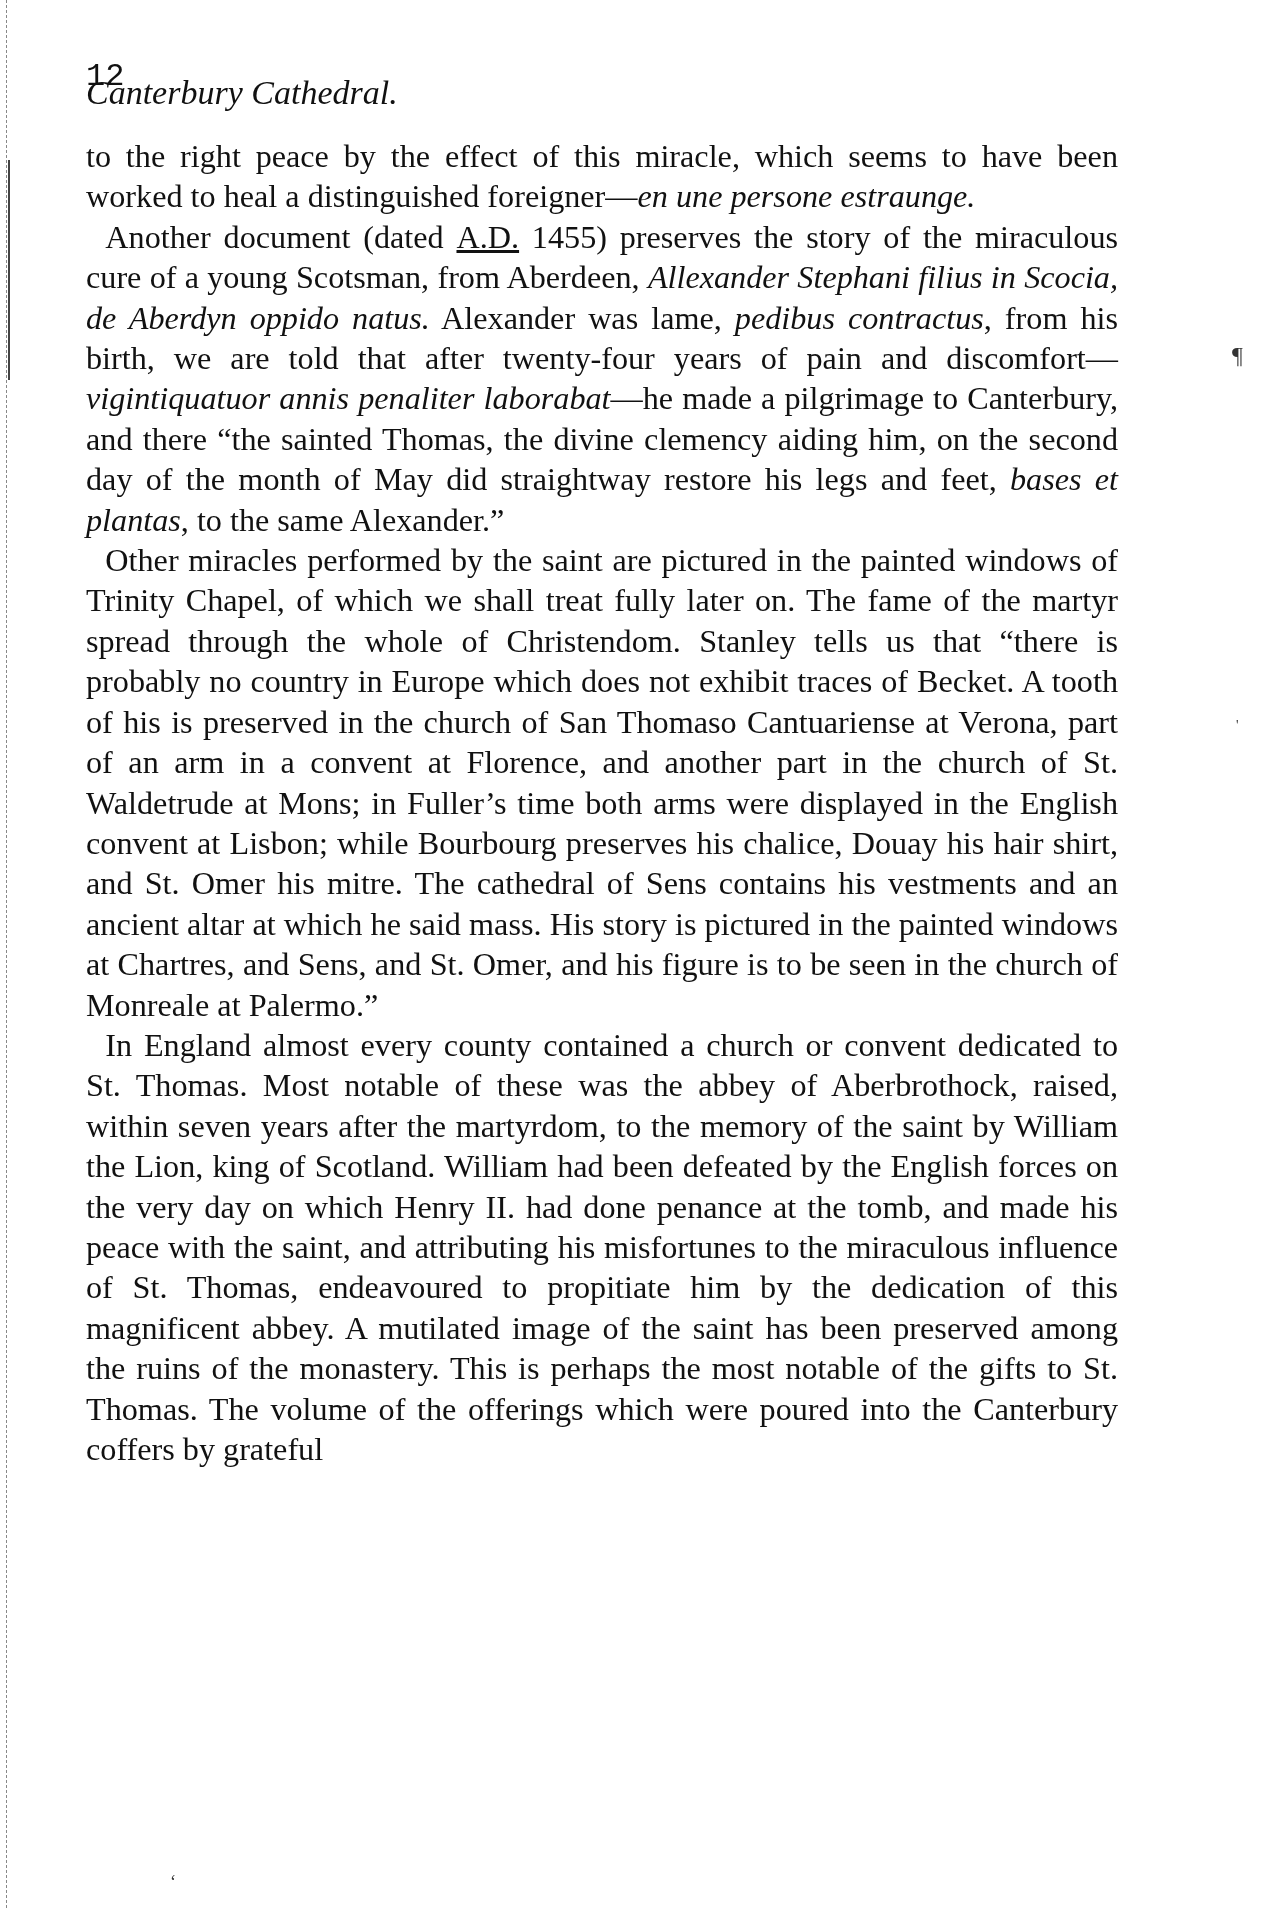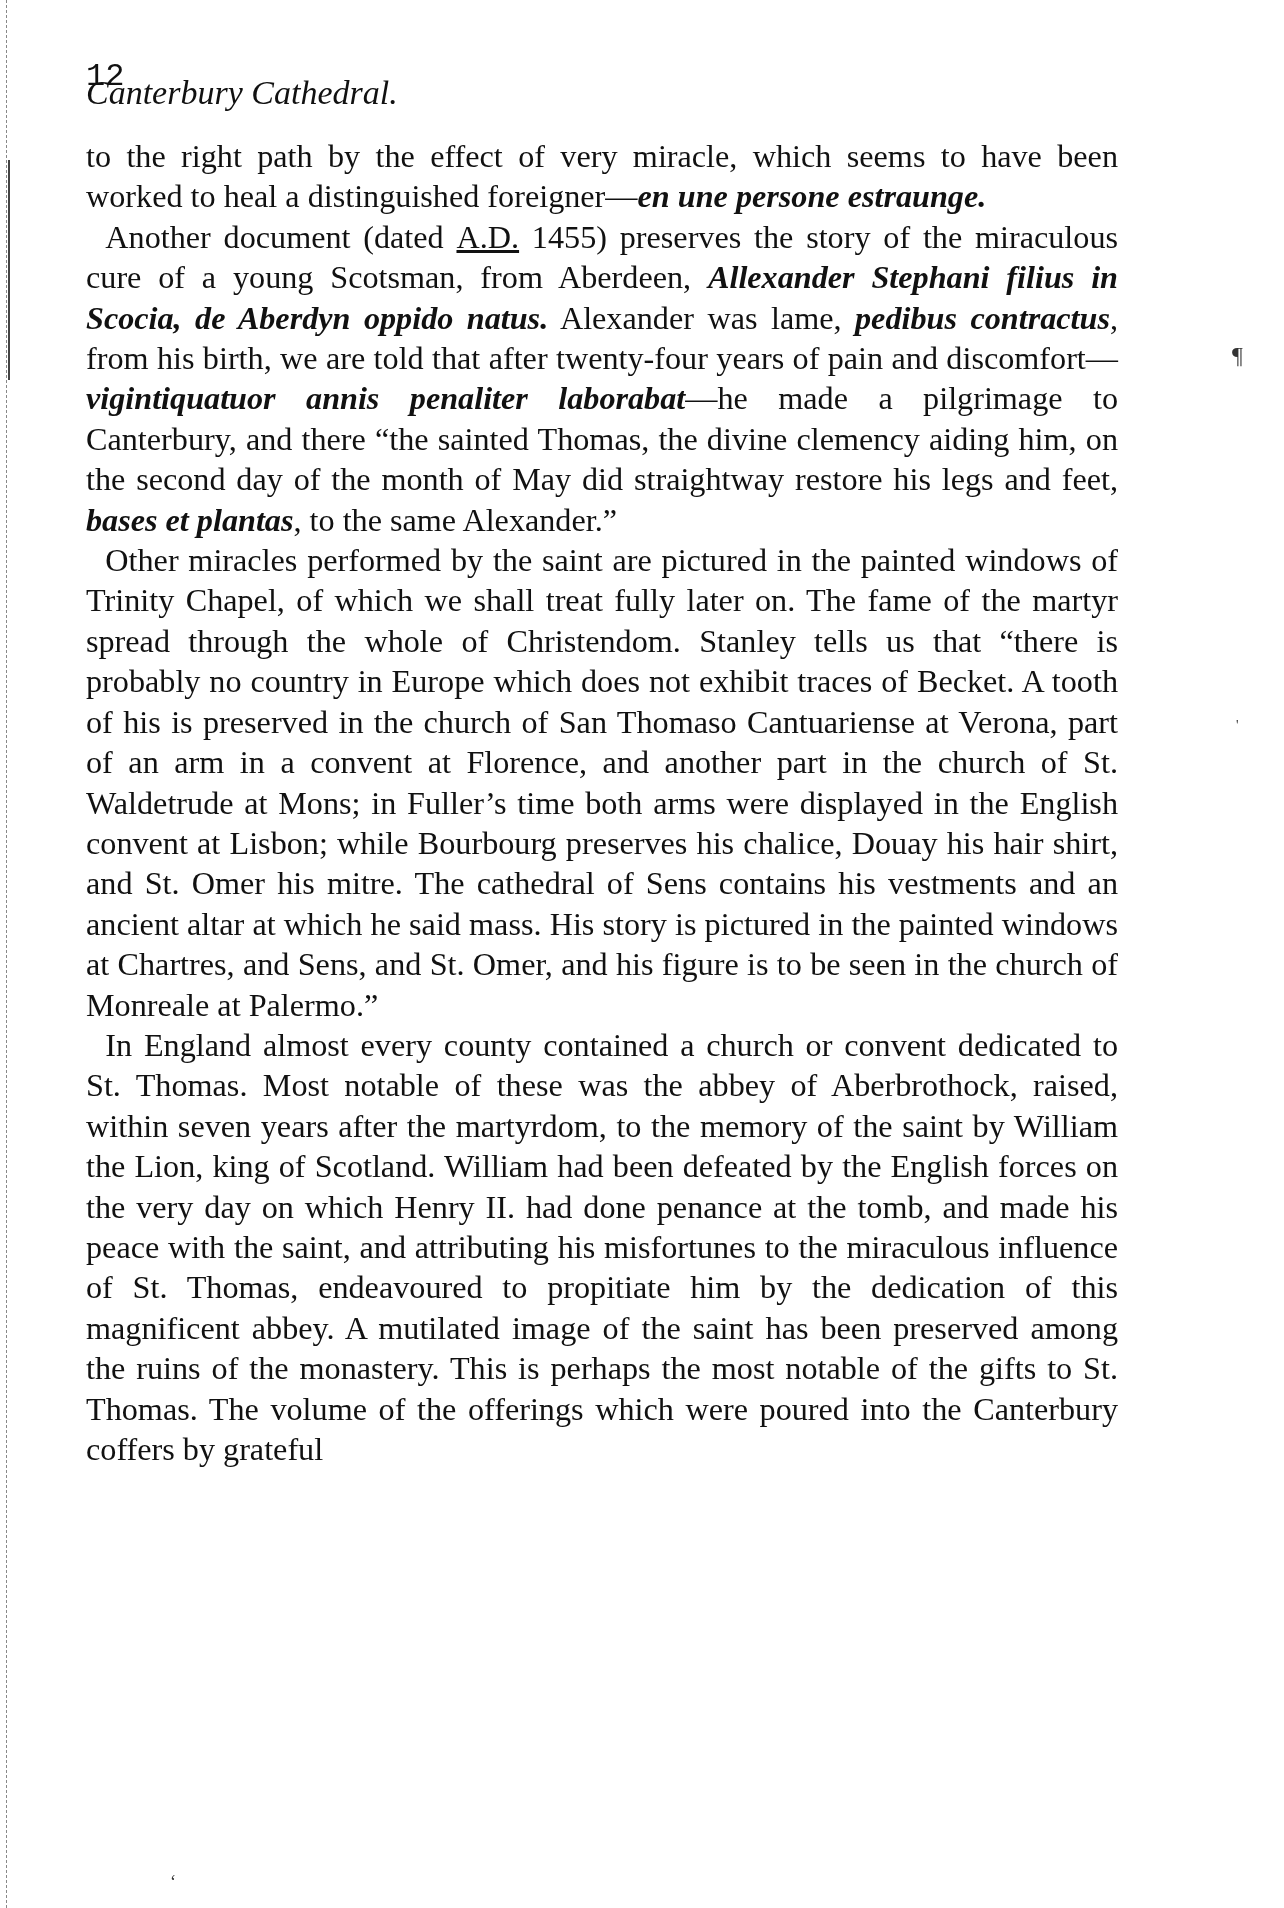--- a/index.html
+++ b/index.html
@@ -6,37 +6,37 @@
   body{width:1284px;height:1908px;position:relative;overflow:hidden;
        font-family:"Liberation Serif","DejaVu Serif",serif;color:#111;}
   .edge{position:absolute;left:6px;top:0;height:1908px;border-left:1px dashed #888;}
   .edge2{position:absolute;left:8px;top:160px;height:220px;border-left:2px solid #444;}
   .header{position:absolute;top:58px;left:86px;width:1040px;height:50px;}
   .pageno{position:absolute;left:0;top:0;font-size:32px;font-family:Liberation Mono, monospace;}
   .runhead{position:absolute;left:0;right:0;text-align:left;font-style:italic;font-size:34px;margin-top:16px;}
   .body{position:absolute;top:136px;left:86px;width:1032px;font-size:32.2px;line-height:40.4px;text-align:justify;}
   .body p{margin:0;text-indent:0;}
   .body p.ind{text-indent:0.6em;}
-  .i{font-style:italic;font-weight:bold;}
+  .i{font-style:italic;}
   .sc{font-variant:small-caps;text-decoration:underline;}
   .mark{position:absolute;font-size:24px;color:#333;}
 </style>
 </head>
 <body>
 
 <div class="edge"></div>
 <div class="edge2"></div>
 
 <div class="header">
   <span class="pageno">12</span>
   <div class="runhead">Canterbury Cathedral.</div>
 </div>
 
 <div class="body">
-  <p><span>to the right path by the effect of very miracle, which seems to have been worked to heal a distinguished foreigner—</span><span class="i">en une persone estraunge.</span></p>
+  <p><span>to the right peace by the effect of this miracle, which seems to have been worked to heal a distinguished foreigner—</span><span class="i">en une persone estraunge.</span></p>
   <p class="ind"><span>Another document (dated </span><span class="sc">A.D.</span><span> 1455) preserves the story of the miraculous cure of a young Scotsman, from Aberdeen, </span><span class="i">Allexander Stephani filius in Scocia, de Aberdyn oppido natus.</span><span> Alexander was lame, </span><span class="i">pedibus contractus</span><span>, from his birth, we are told that after twenty-four years of pain and discomfort—</span><span class="i">vigintiquatuor annis penaliter laborabat</span><span>—he made a pilgrimage to Canterbury, and there “the sainted Thomas, the divine clemency aiding him, on the second day of the month of May did straightway restore his legs and feet, </span><span class="i">bases et plantas</span><span>, to the same Alexander.”</span></p>
   <p class="ind"><span>Other miracles performed by the saint are pictured in the painted windows of Trinity Chapel, of which we shall treat fully later on. The fame of the martyr spread through the whole of Christendom. Stanley tells us that “there is probably no country in Europe which does not exhibit traces of Becket. A tooth of his is preserved in the church of San Thomaso Cantuariense at Verona, part of an arm in a convent at Florence, and another part in the church of St. Waldetrude at Mons; in Fuller’s time both arms were displayed in the English convent at Lisbon; while Bourbourg preserves his chalice, Douay his hair shirt, and St. Omer his mitre. The cathedral of Sens contains his vestments and an ancient altar at which he said mass. His story is pictured in the painted windows at Chartres, and Sens, and St. Omer, and his figure is to be seen in the church of Monreale at Palermo.”</span></p>
   <p class="ind"><span>In England almost every county contained a church or convent dedicated to St. Thomas. Most notable of these was the abbey of Aberbrothock, raised, within seven years after the martyrdom, to the memory of the saint by William the Lion, king of Scotland. William had been defeated by the English forces on the very day on which Henry II. had done penance at the tomb, and made his peace with the saint, and attributing his misfortunes to the miraculous influence of St. Thomas, endeavoured to propitiate him by the dedication of this magnificent abbey. A mutilated image of the saint has been preserved among the ruins of the monastery. This is perhaps the most notable of the gifts to St. Thomas. The volume of the offerings which were poured into the Canterbury coffers by grateful</span></p>
 </div>
 
 <span class="mark" style="left:1232px;top:342px;">¶</span>
 <span class="mark" style="left:1236px;top:718px;font-size:14px;">'</span>
 <span class="mark" style="left:170px;top:1872px;font-size:18px;">‘</span>
 
 </body></html>

